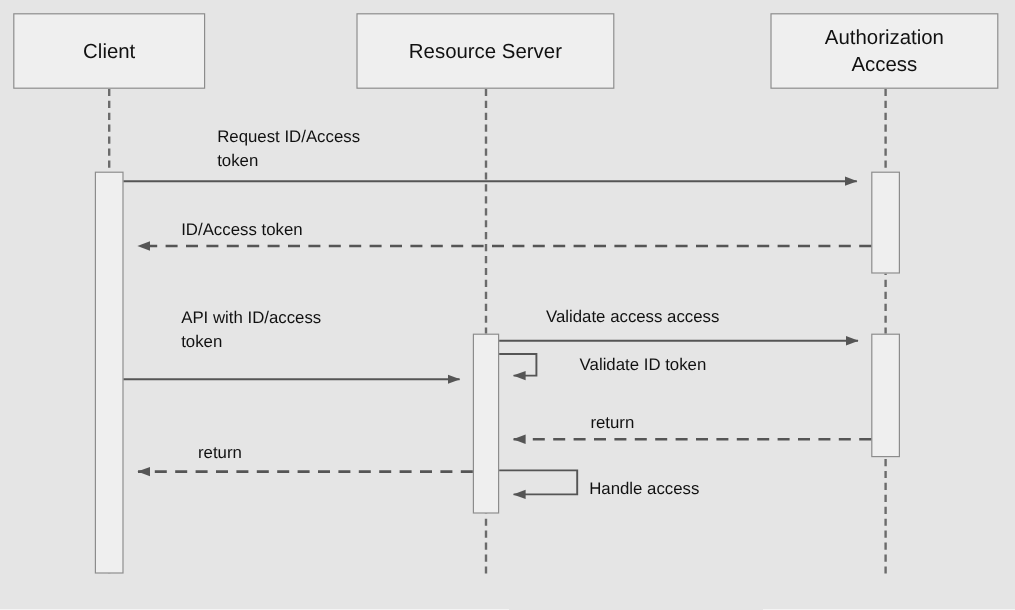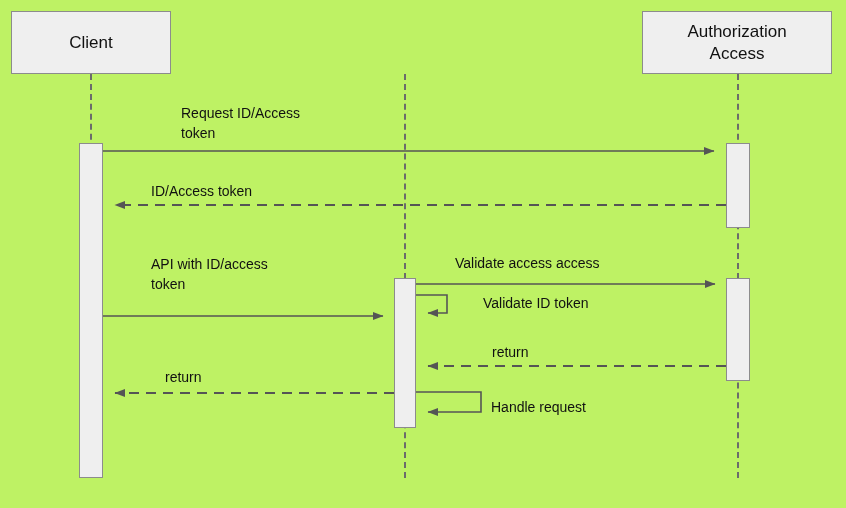--- a/index.html
+++ b/index.html
@@ -9,21 +9,21 @@
     background: #ffffff;
   }
   body {
     font-family: "Liberation Sans", sans-serif;
     color: #1a1a1a;
   }
   #diagram-root {
     position: relative;
     width: 846px;
     height: 508px;
-    background: #bef264;
+    background: #e5e5e5;
     overflow: hidden;
   }
   .participant-box {
     position: absolute;
     box-sizing: border-box;
     background: #efefef;
     border: 1px solid #8c8c8c;
     display: flex;
     align-items: center;
     justify-content: center;
@@ -65,20 +65,23 @@
 <body>
 
 <div id="diagram-root">
 
   <div class="lifeline" style="left:90px; top:74px; height:404px;"></div>
   <div class="lifeline" style="left:404px; top:74px; height:404px;"></div>
   <div class="lifeline" style="left:737px; top:74px; height:404px;"></div>
 
   <div class="participant-box" style="left:11px; top:11px; width:160px; height:63px;">
     <span>Client</span>
+  </div>
+  <div class="participant-box" style="left:297px; top:11px; width:215px; height:63px;">
+    <span>Resource Server</span>
   </div>
   <div class="participant-box" style="left:642px; top:11px; width:190px; height:63px; white-space:pre-line;">
     <span>Authorization
 Access</span>
   </div>
 
   <div class="activation" style="left:79px; top:143px; width:24px; height:335px;"></div>
   <div class="activation" style="left:394px; top:278px; width:22px; height:150px;"></div>
   <div class="activation" style="left:726px; top:143px; width:24px; height:85px;"></div>
   <div class="activation" style="left:726px; top:278px; width:24px; height:103px;"></div>
@@ -133,17 +136,17 @@
 
   <div class="msg-label" style="left:151px; top:255px; width:200px;">API with ID/access
 token</div>
 
   <div class="msg-label nowrap" style="left:455px; top:254px;">Validate access access</div>
 
   <div class="msg-label nowrap" style="left:457px; top:294px;margin-left:26px;">Validate ID token</div>
 
   <div class="msg-label nowrap" style="left:492px; top:343px;">return</div>
 
-  <div class="msg-label nowrap" style="left:491px; top:398px;">Handle request</div>
+  <div class="msg-label nowrap" style="left:491px; top:398px;">Handle access</div>
 
   <div class="msg-label nowrap" style="left:165px; top:368px;">return</div>
 
 </div>
 
 </body></html>

